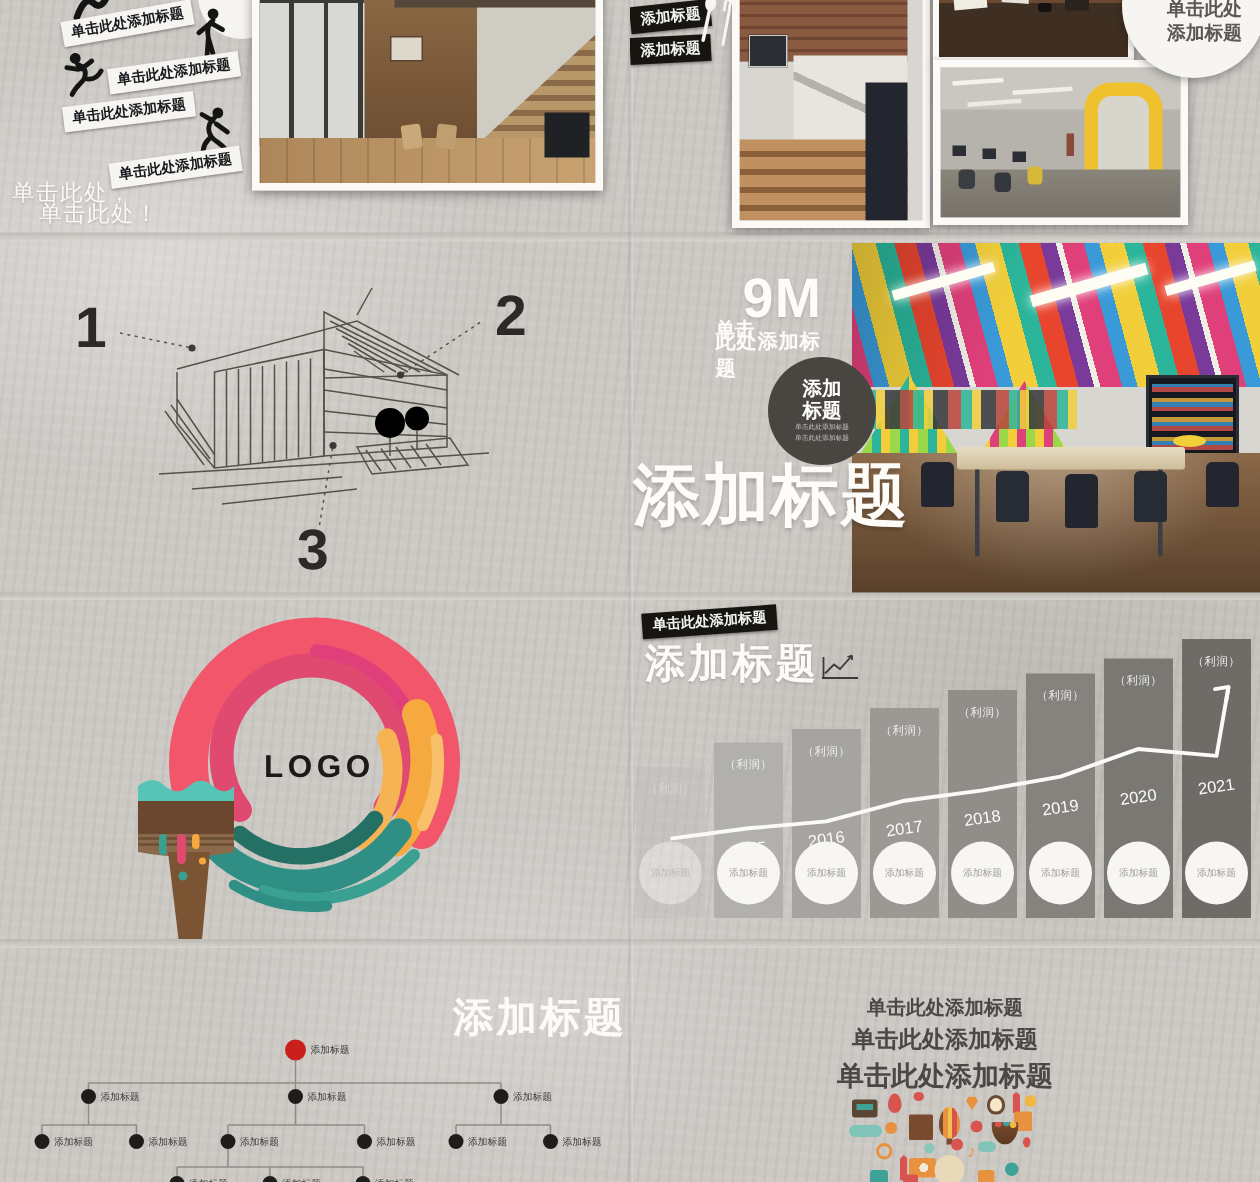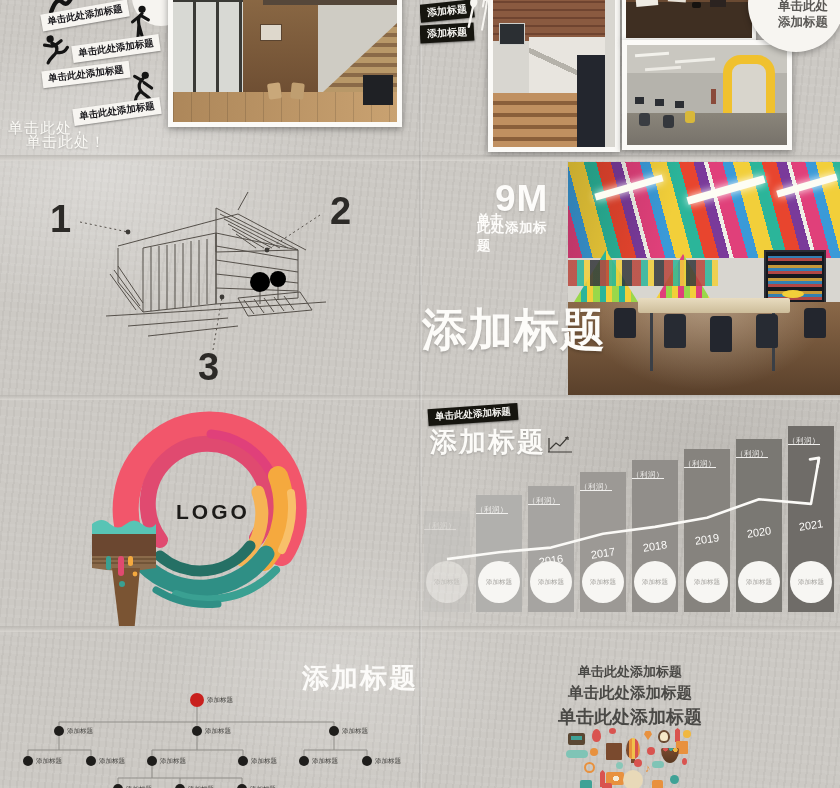--- a/index.html
+++ b/index.html
@@ -52,21 +52,21 @@
   .badge .b1{font-size:13px;font-weight:bold;line-height:1.15;}
   .badge .b2{font-size:4.5px;color:#c6c4c0;line-height:1.5;}
   .s4-title{position:absolute;color:#fdfcf9;font-weight:bold;font-size:45px;letter-spacing:1px;z-index:4;text-shadow:0 2px 3px rgba(0,0,0,.18);}
 
   
   .logo-text{position:absolute;color:#1c1b19;font-weight:bold;font-size:21px;letter-spacing:3px;}
 
   
   .chart-title{position:absolute;color:#fcfbf8;font-weight:bold;font-size:27px;letter-spacing:2px;text-shadow:0 1px 2px rgba(0,0,0,.2);}
   .bar{position:absolute;bottom:14px;width:46px;}
-  .bar .btop{display:block;font-size:7.5px;color:#f1f0ee;margin-top:10px;letter-spacing:.5px;text-decoration:underline;}
+  .bar .btop{display:block;text-align:center;font-size:7.5px;color:#f1f0ee;margin-top:10px;letter-spacing:.5px;}
   .bar .byear{position:absolute;left:0;right:0;text-align:center;color:#fcfbf9;font-size:11px;transform:rotate(-8deg);}
   .bar .bcircle{position:absolute;left:50%;transform:translateX(-50%);bottom:9px;width:42px;height:42px;border-radius:50%;
     background:#f7f6f3;display:flex;align-items:center;justify-content:center;font-size:6.5px;color:#a19f9b;}
   .chart-line{position:absolute;left:0;top:0;z-index:5;pointer-events:none;}
 
   
   .tree-title{position:absolute;color:#fcfbf9;font-weight:bold;font-size:27px;letter-spacing:2px;}
   .tnode{position:absolute;display:flex;align-items:center;gap:3px;}
   .tdot{width:10px;height:10px;border-radius:50%;background:#1e1d1b;flex:0 0 auto;}
   .tdot.root{width:14px;height:14px;background:#c9201d;}
@@ -262,20 +262,26 @@
       <div style="position:absolute;left:188px;top:156px;width:22px;height:34px;background:#272b33;border-radius:4px 4px 2px 2px;"></div>
       <div style="position:absolute;left:236px;top:150px;width:22px;height:30px;background:#23262e;border-radius:4px 4px 2px 2px;"></div>
     </div>
 
     <div class="s4-7m" style="left:57px;top:20px;">
       <div class="s4-big">9M</div>
       <div class="s4-pre">单击</div>
       <div class="s4-sub">此处添加标题</div>
     </div>
 
+    <div class="badge" style="left:92px;top:76px;">
+      <div class="b1">添加</div>
+      <div class="b1">标题</div>
+      <div class="b2">单击此处添加标题</div>
+      <div class="b2">单击此处添加标题</div>
+    </div>
 
     <div class="s4-title" style="left:2px;top:138px;">添加标题</div>
   </section>
 
   <section class="slide r3 c1">
     <svg style="position:absolute;left:88px;top:0px;" width="240" height="226" viewBox="-10 -8 240 226">
 
       <path d="M 41 146 A 84 84 0 1 1 183 145" stroke="#f2566b" stroke-width="26" fill="none" stroke-linecap="round"></path>
       <path d="M 62 132 A 60 60 0 1 1 159 130" stroke="#e04a70" stroke-width="16" fill="none" stroke-linecap="round"></path>
       <path d="M 113 26 A 74 74 0 0 1 172 136" stroke="#e0407a" stroke-width="9" fill="none" stroke-linecap="round"></path>

